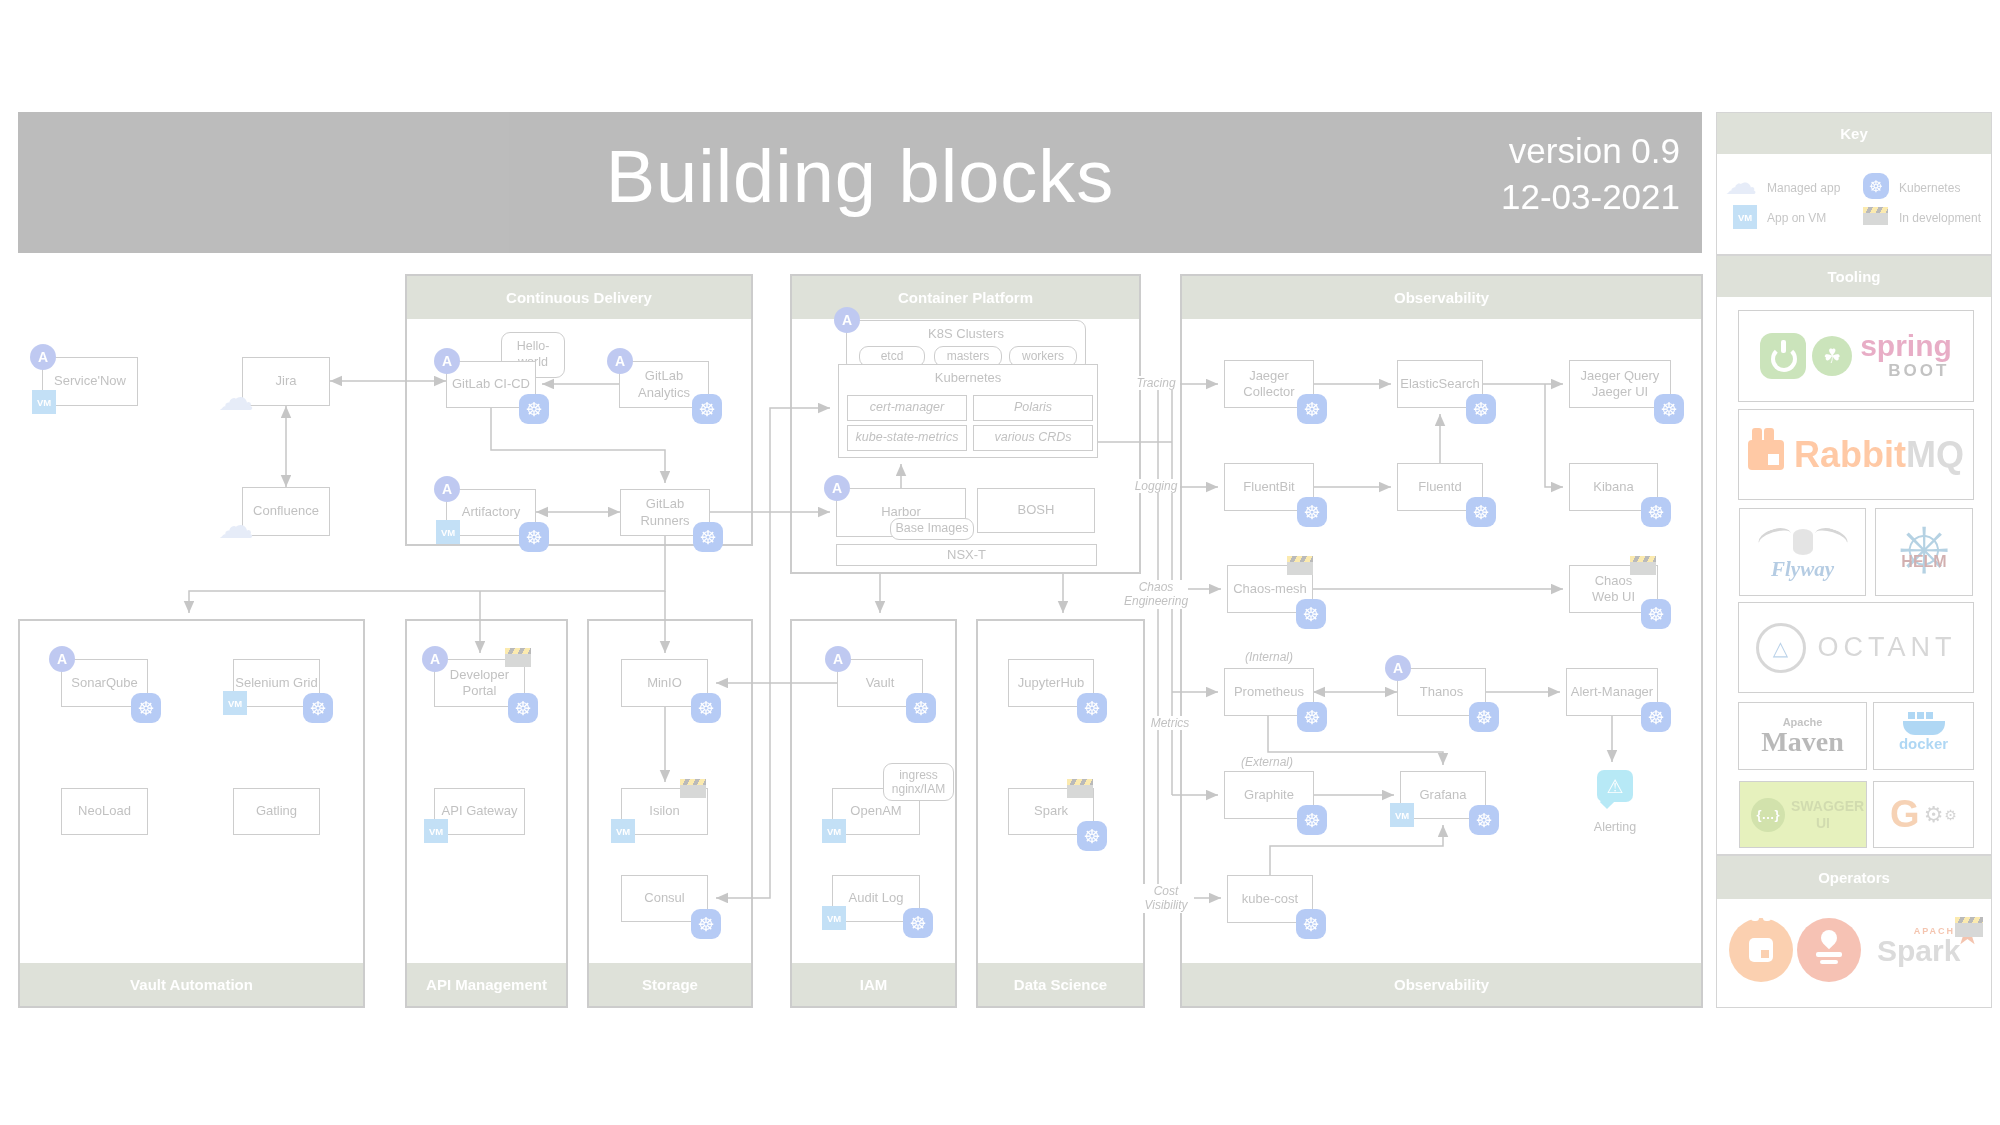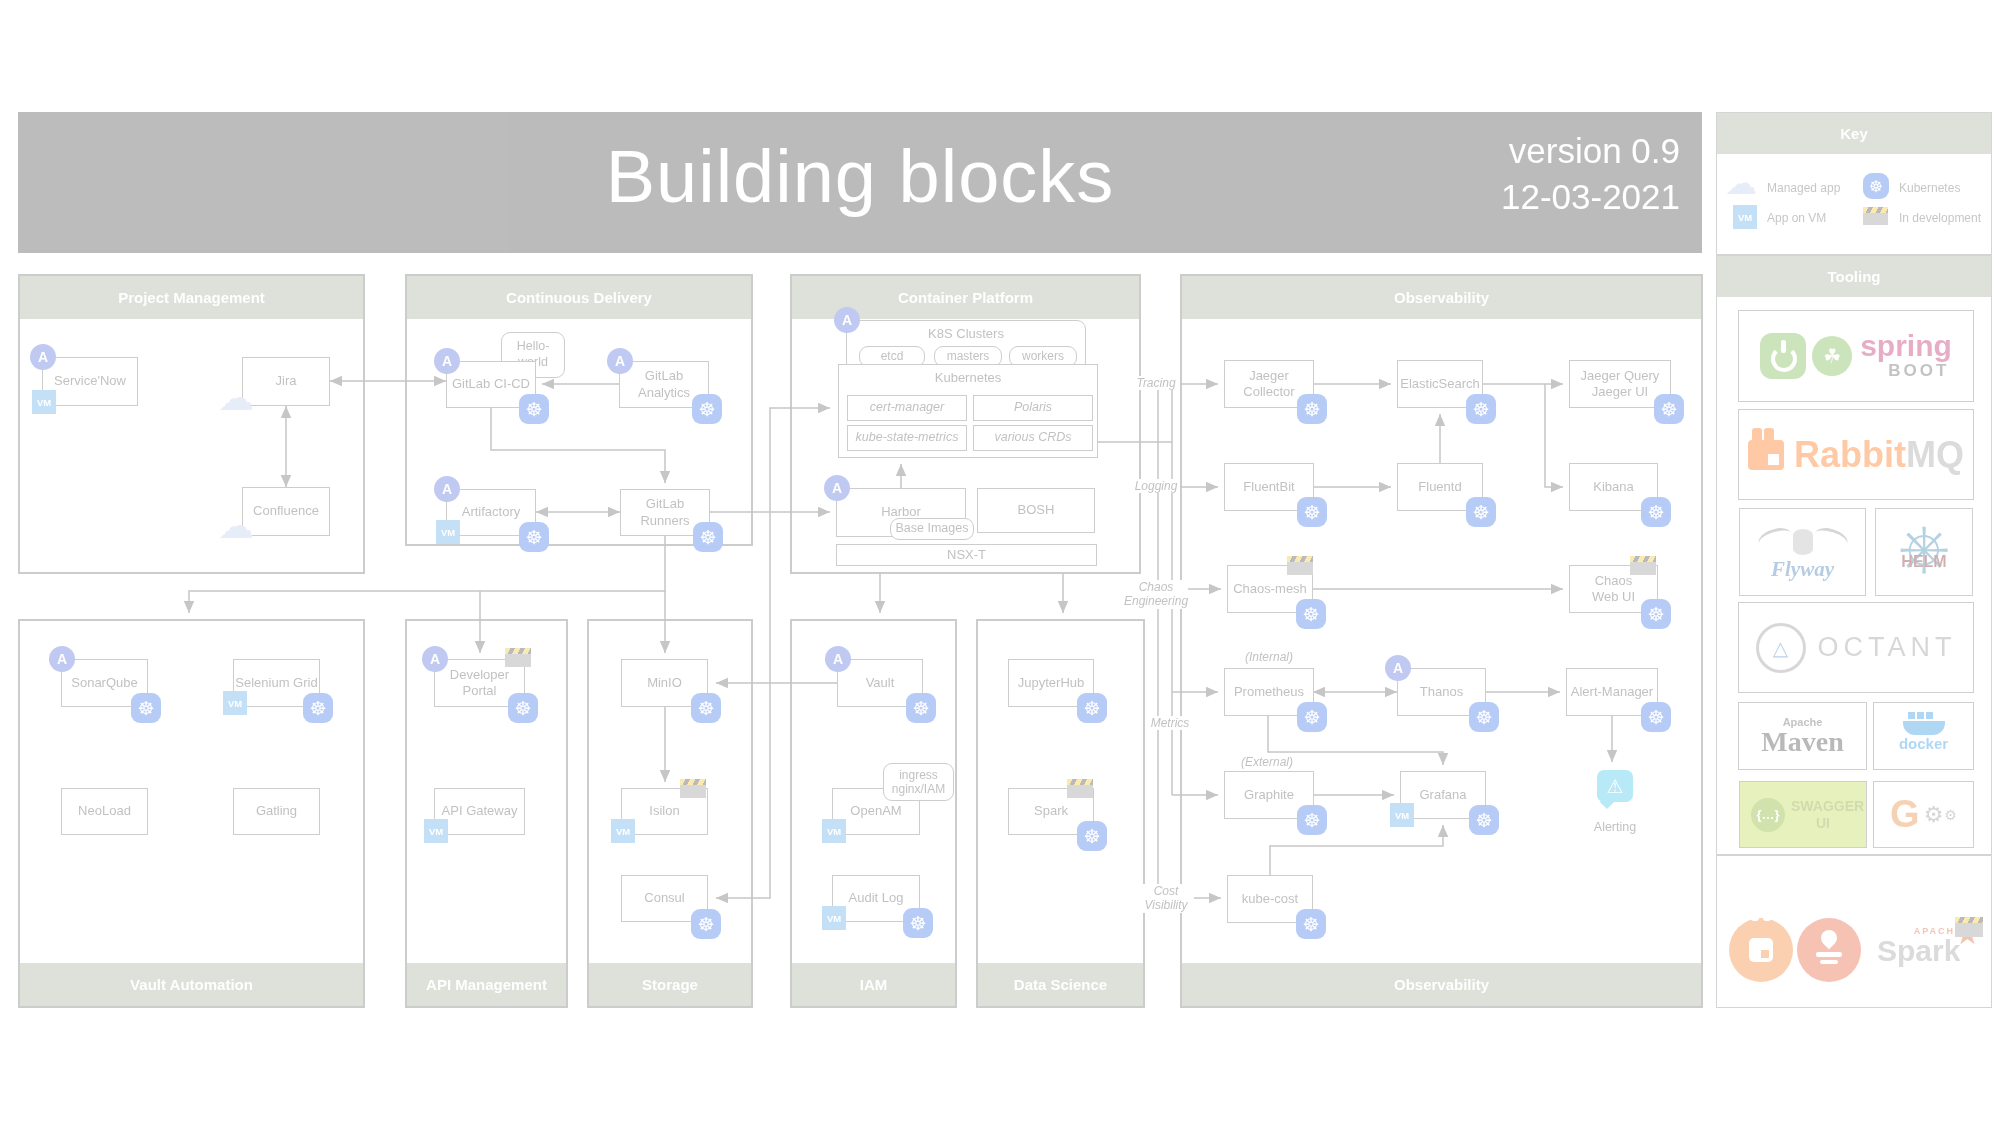--- a/index.html
+++ b/index.html
@@ -68,23 +68,20 @@
 <div class="faded">
 
   <div class="abs banner" style="left:18px;top:112px;width:1684px;height:141px">
     <div class="banner-title">Building blocks</div>
     <div class="banner-ver">
       <div>version 0.9</div>
       <div>12-03-2021</div>
     </div>
   </div>
 
-  <div class="abs sec" style="left:18px;top:274px;width:347px;height:300px">
-    <div class="bar" style="top:0">Project Management</div>
-  </div>
   <div class="abs sec" style="left:405px;top:274px;width:348px;height:272px">
     <div class="bar" style="top:0">Continuous Delivery</div>
   </div>
   <div class="abs sec" style="left:790px;top:274px;width:351px;height:300px">
     <div class="bar" style="top:0">Container Platform</div>
   </div>
   <div class="abs sec" style="left:1180px;top:274px;width:523px;height:734px">
     <div class="bar" style="top:0">Observability</div>
     <div class="bar" style="bottom:0">Observability</div>
   </div>
@@ -371,20 +368,21 @@
     </div>
 
     <div class="tile abs" style="left:156px;top:525px;width:101px;height:67px">
       <span class="gat-g">G</span>
       <span class="gat-gear">⚙</span>
       <span class="gat-gear" style="font-size:14px;margin-left:1px">⚙</span>
     </div>
   </div>
 
   <div class="abs" style="left:1716px;top:855px;width:276px;height:153px;background:#fff;border:1px solid #8a8a8a">
+    <div class="bar" style="top:0;height:43px">Operators</div>
     <div class="op-circle" style="left:12px;top:62px;width:64px;height:64px;background:#f57c1f">
       <div class="rb-white">
             <div class="rb-notch"></div>
           </div>
       <div class="rb-ear" style="left:22px"></div>
           <div class="rb-ear" style="left:34px"></div>
     </div>
     <div class="op-circle" style="left:80px;top:62px;width:64px;height:64px;background:#e6522c">
       <div class="prom-flame"></div>
       <div class="prom-bar" style="left:19px;top:34px;width:26px;height:5px"></div>

